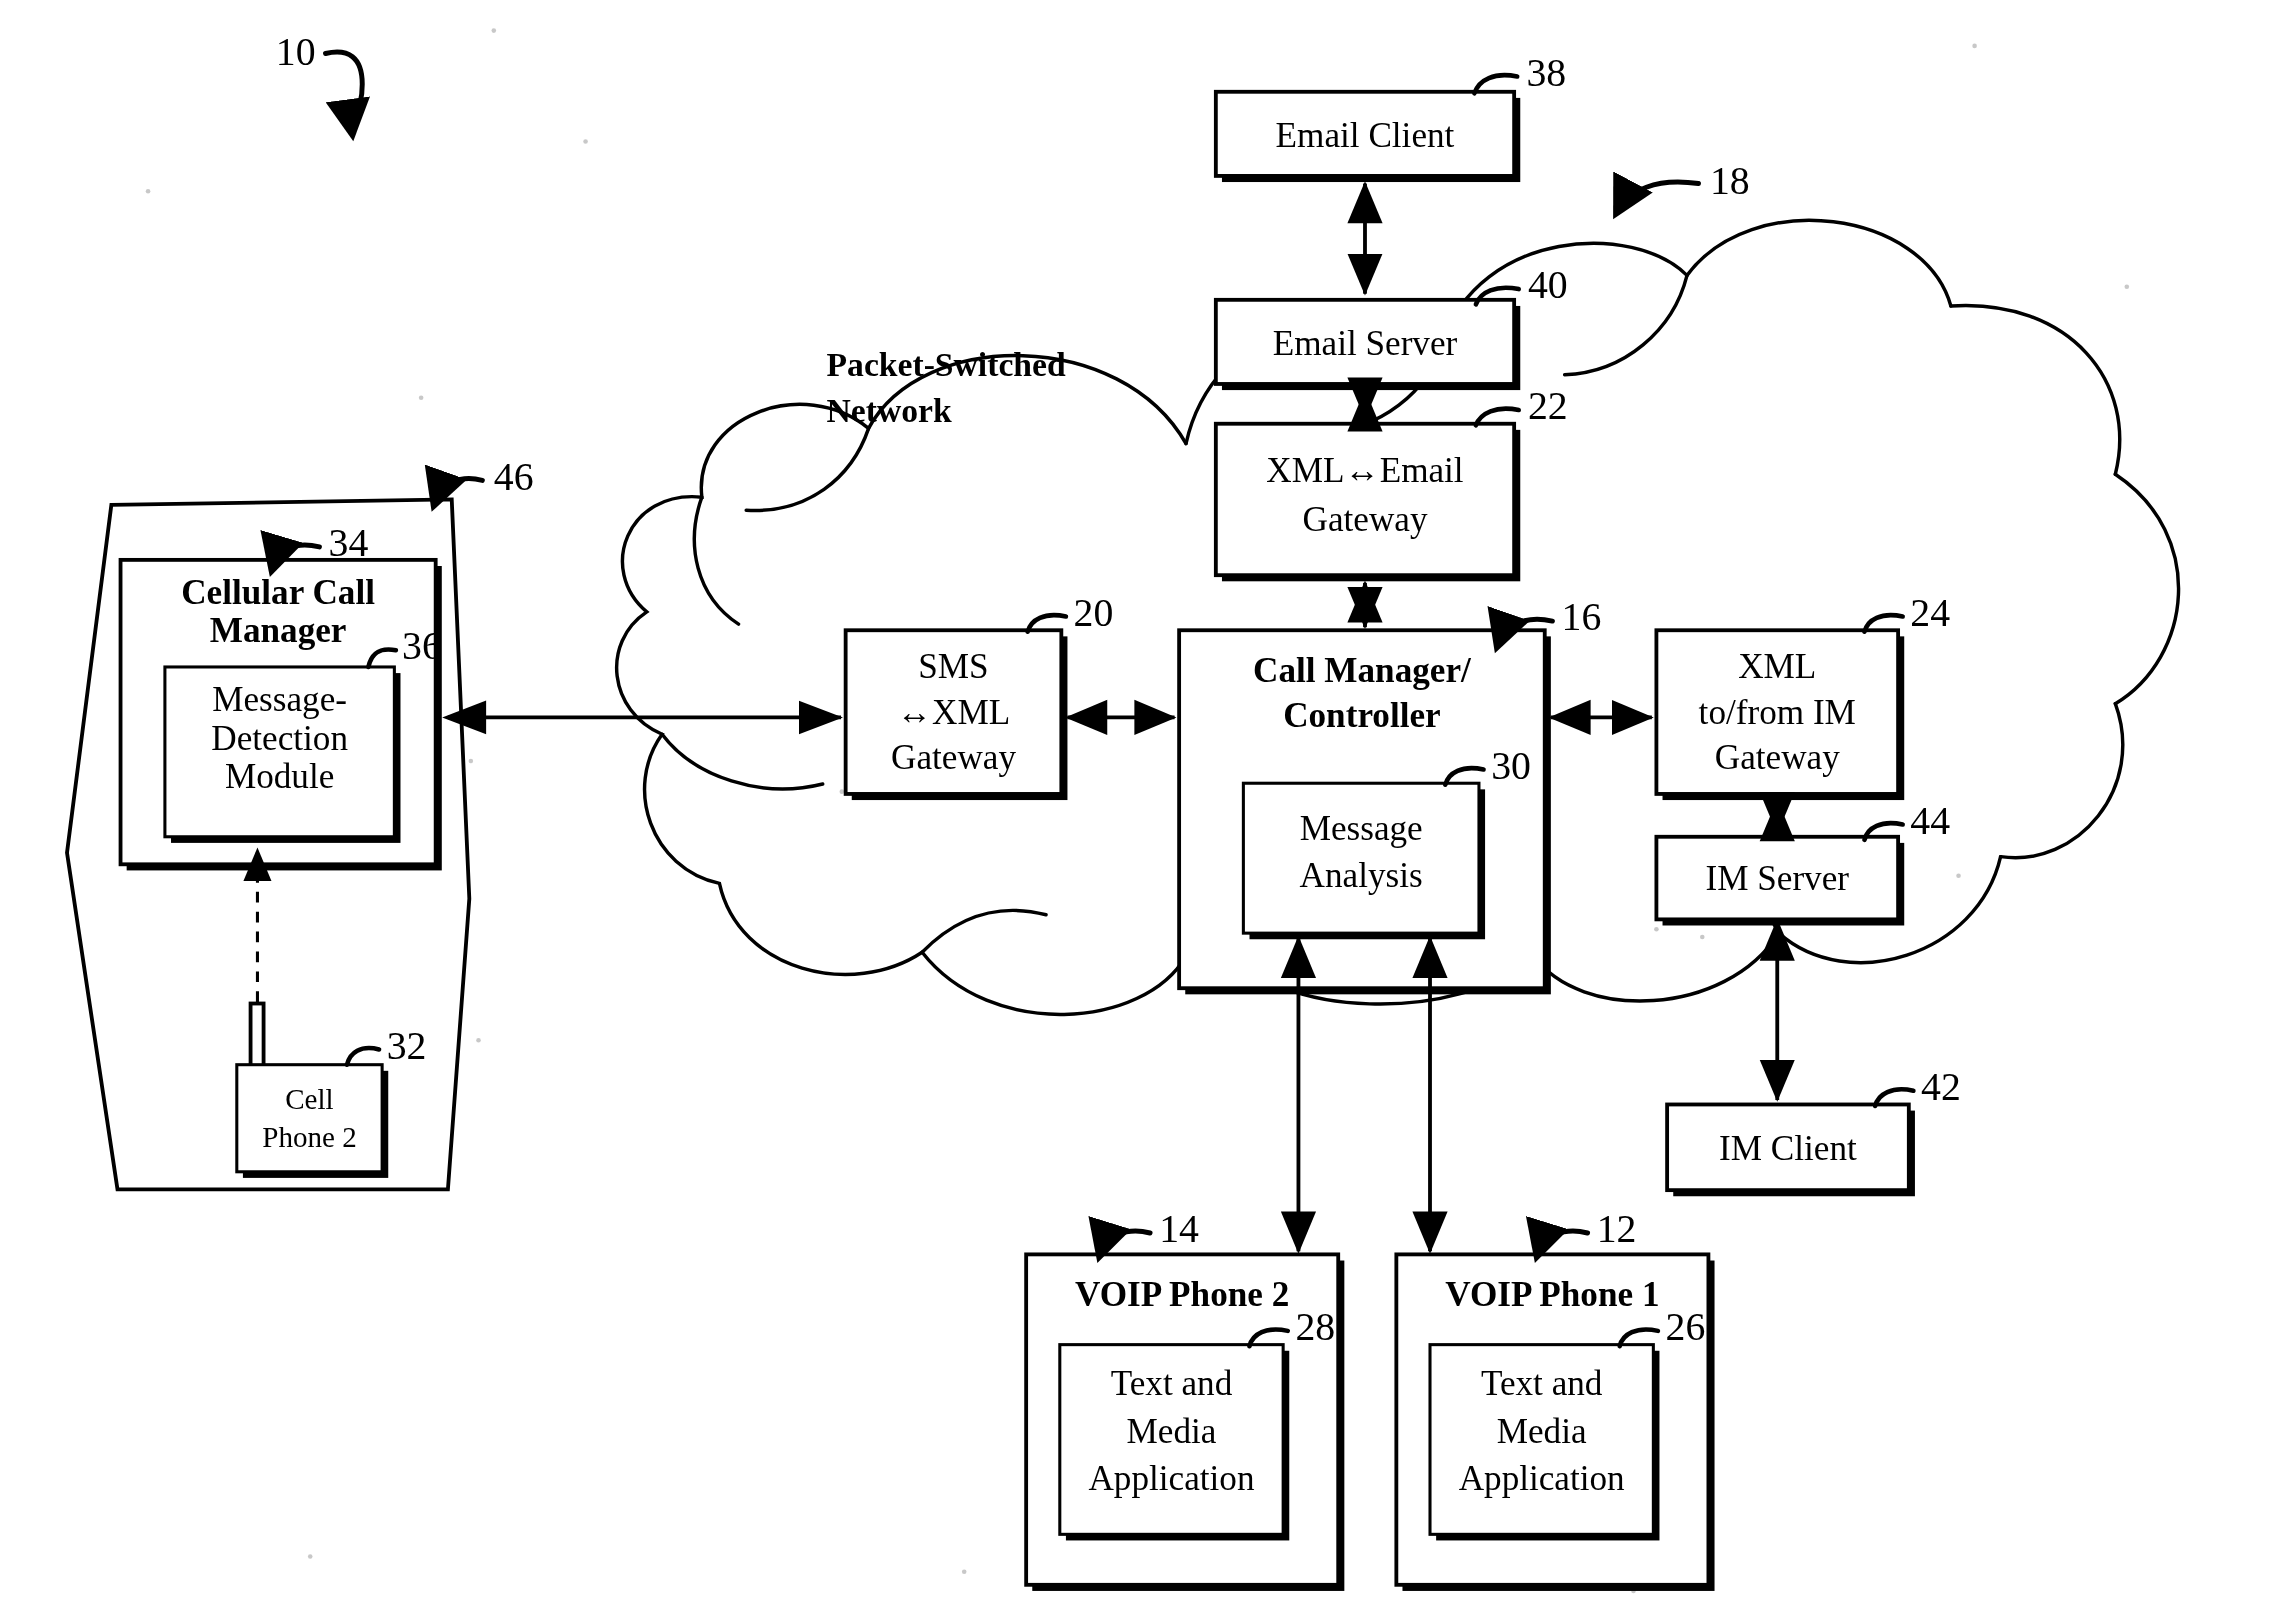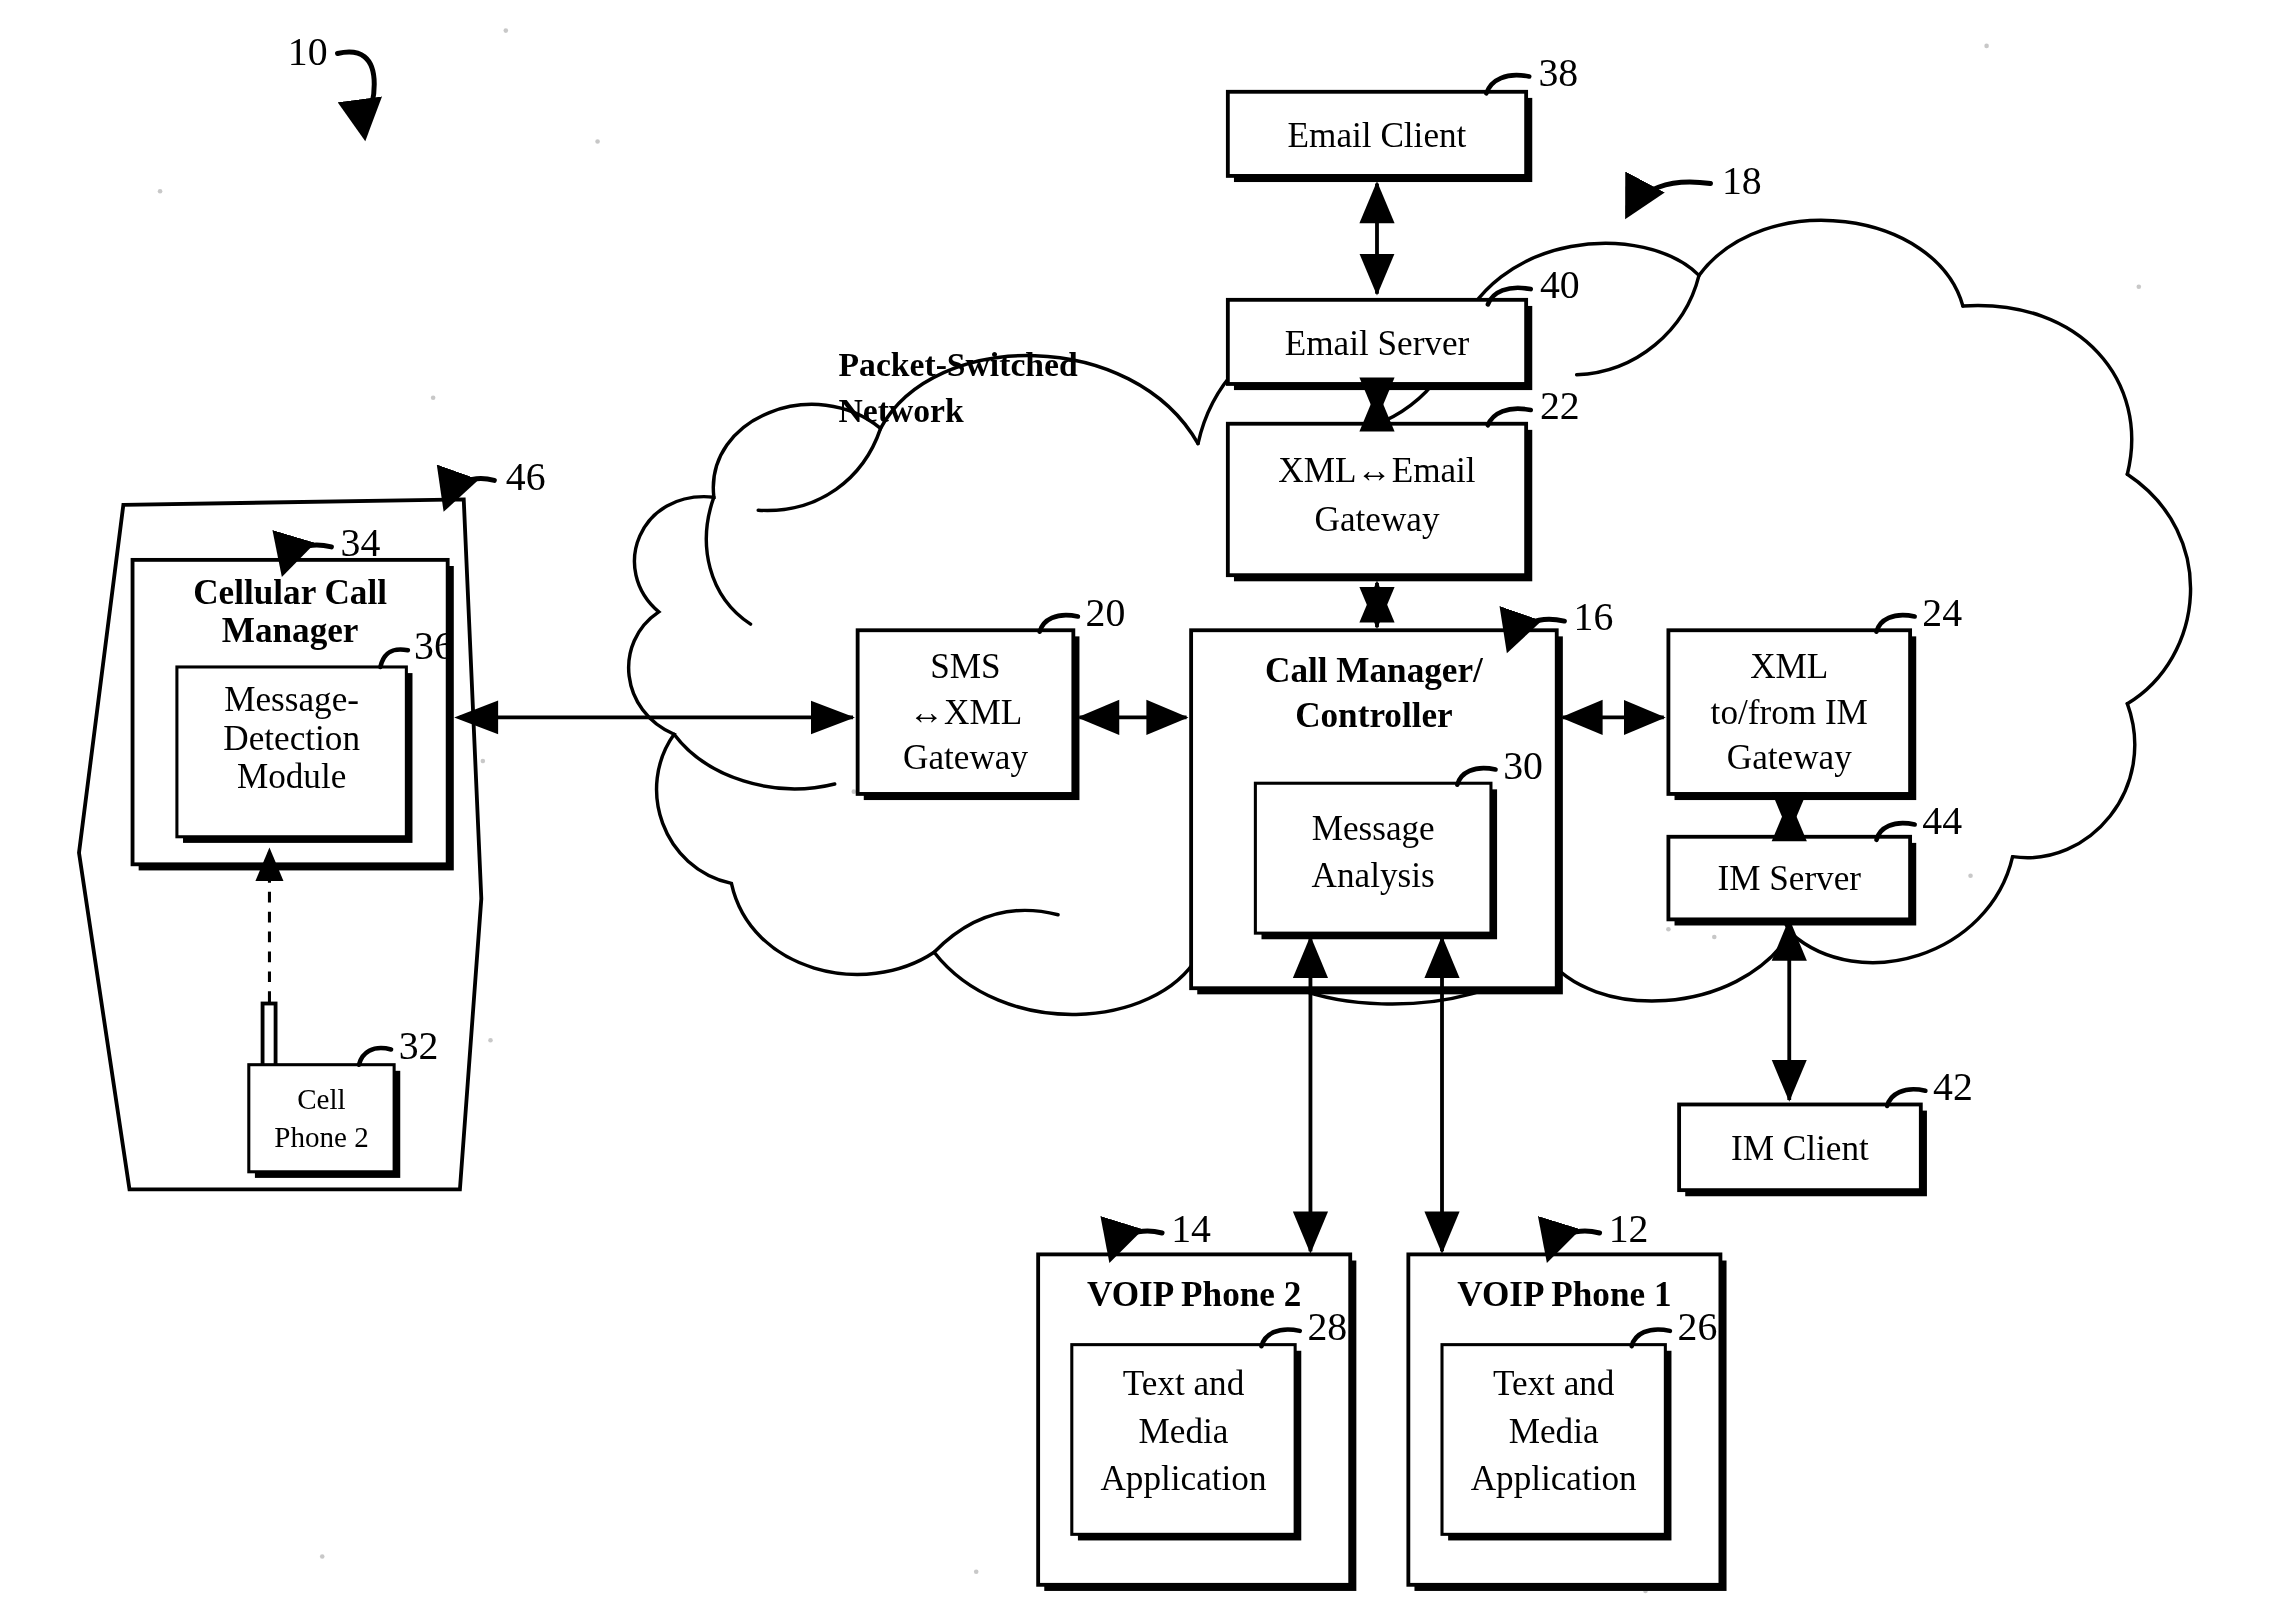--- a/index.html
+++ b/index.html
@@ -9,21 +9,21 @@
   }
   body {
     width: 2273px;
     height: 1620px;
     position: relative;
     font-family: "Liberation Serif", "DejaVu Serif", serif;
     overflow: hidden;
   }
   #diagram-root {
     position: absolute;
-    left: 16px; top: 0;
+    left: 4px; top: 0;
     width: 2045px;
     height: 1620px;
   }
   svg { display: block; }
   .box-fill { fill: #ffffff; stroke: #000000; stroke-width: 5; }
   .box-fill-thin { fill: #ffffff; stroke: #000000; stroke-width: 4; }
   .shadow { fill: #000000; }
   .cloudline { fill: none; stroke: #000000; stroke-width: 4.5; stroke-linecap: round; }
   .polyline-shape { fill: #ffffff; stroke: #000000; stroke-width: 5; }
   .conn { stroke: #000000; stroke-width: 5; fill: none; }

